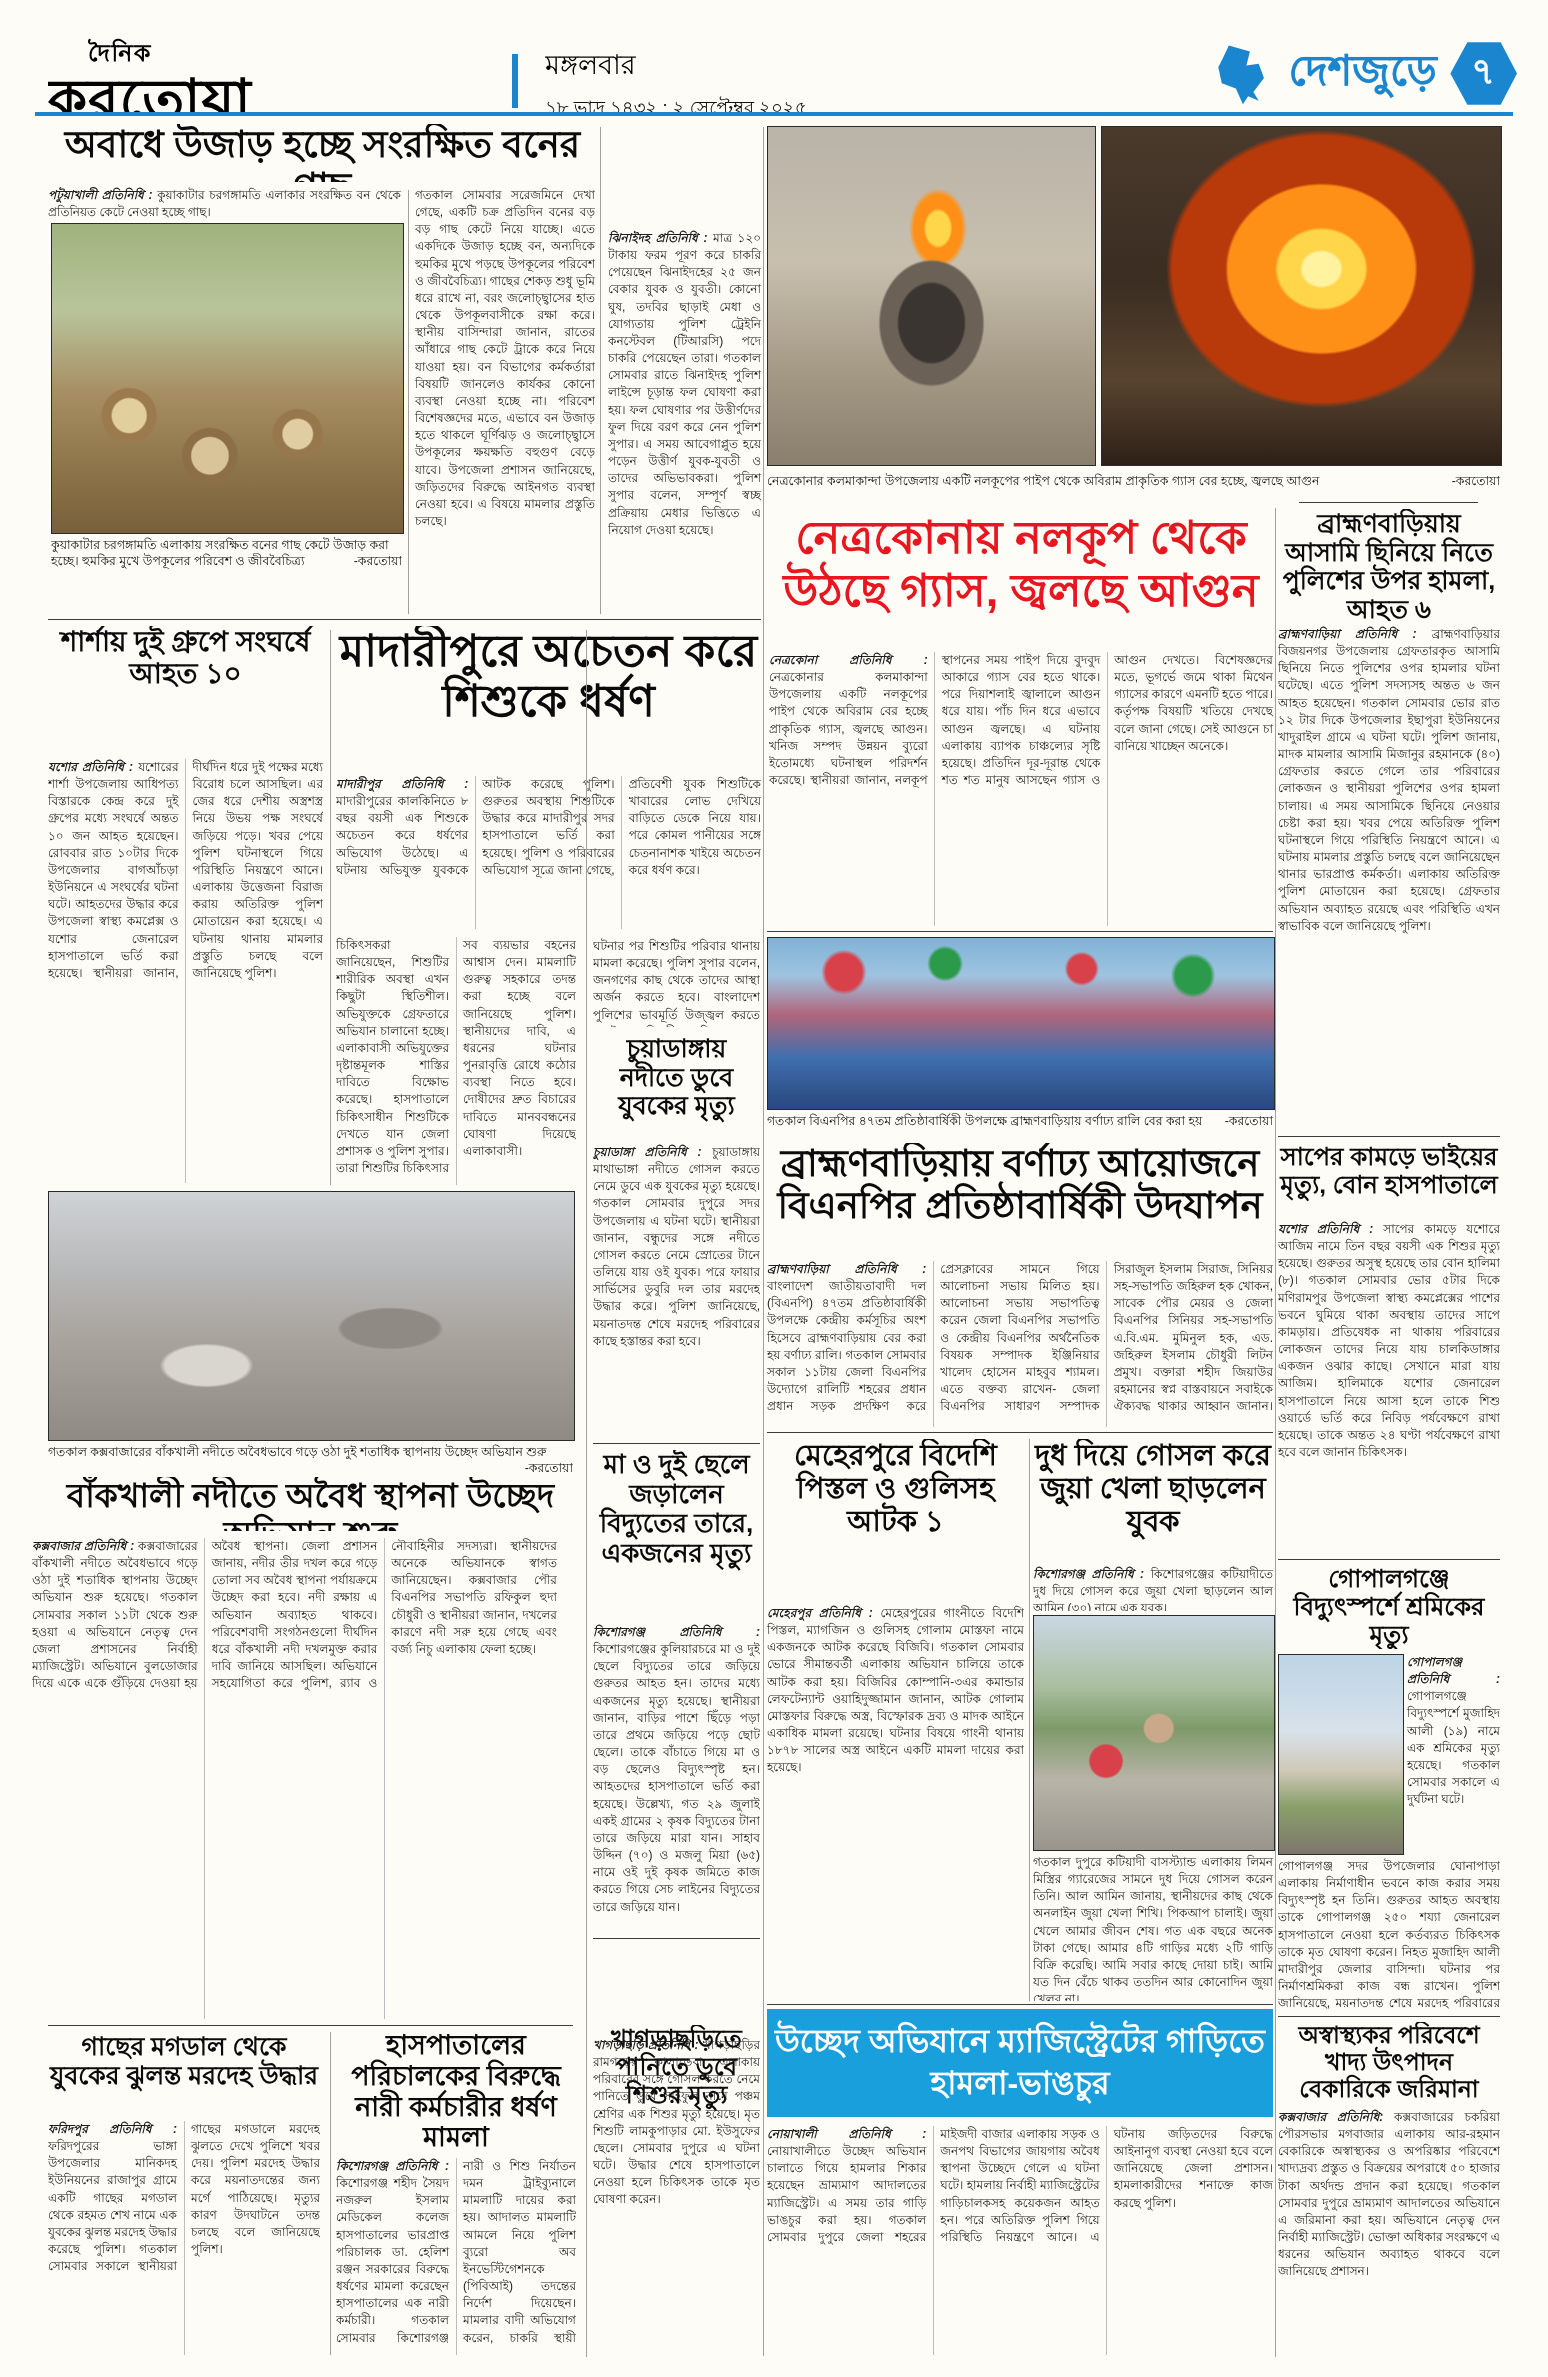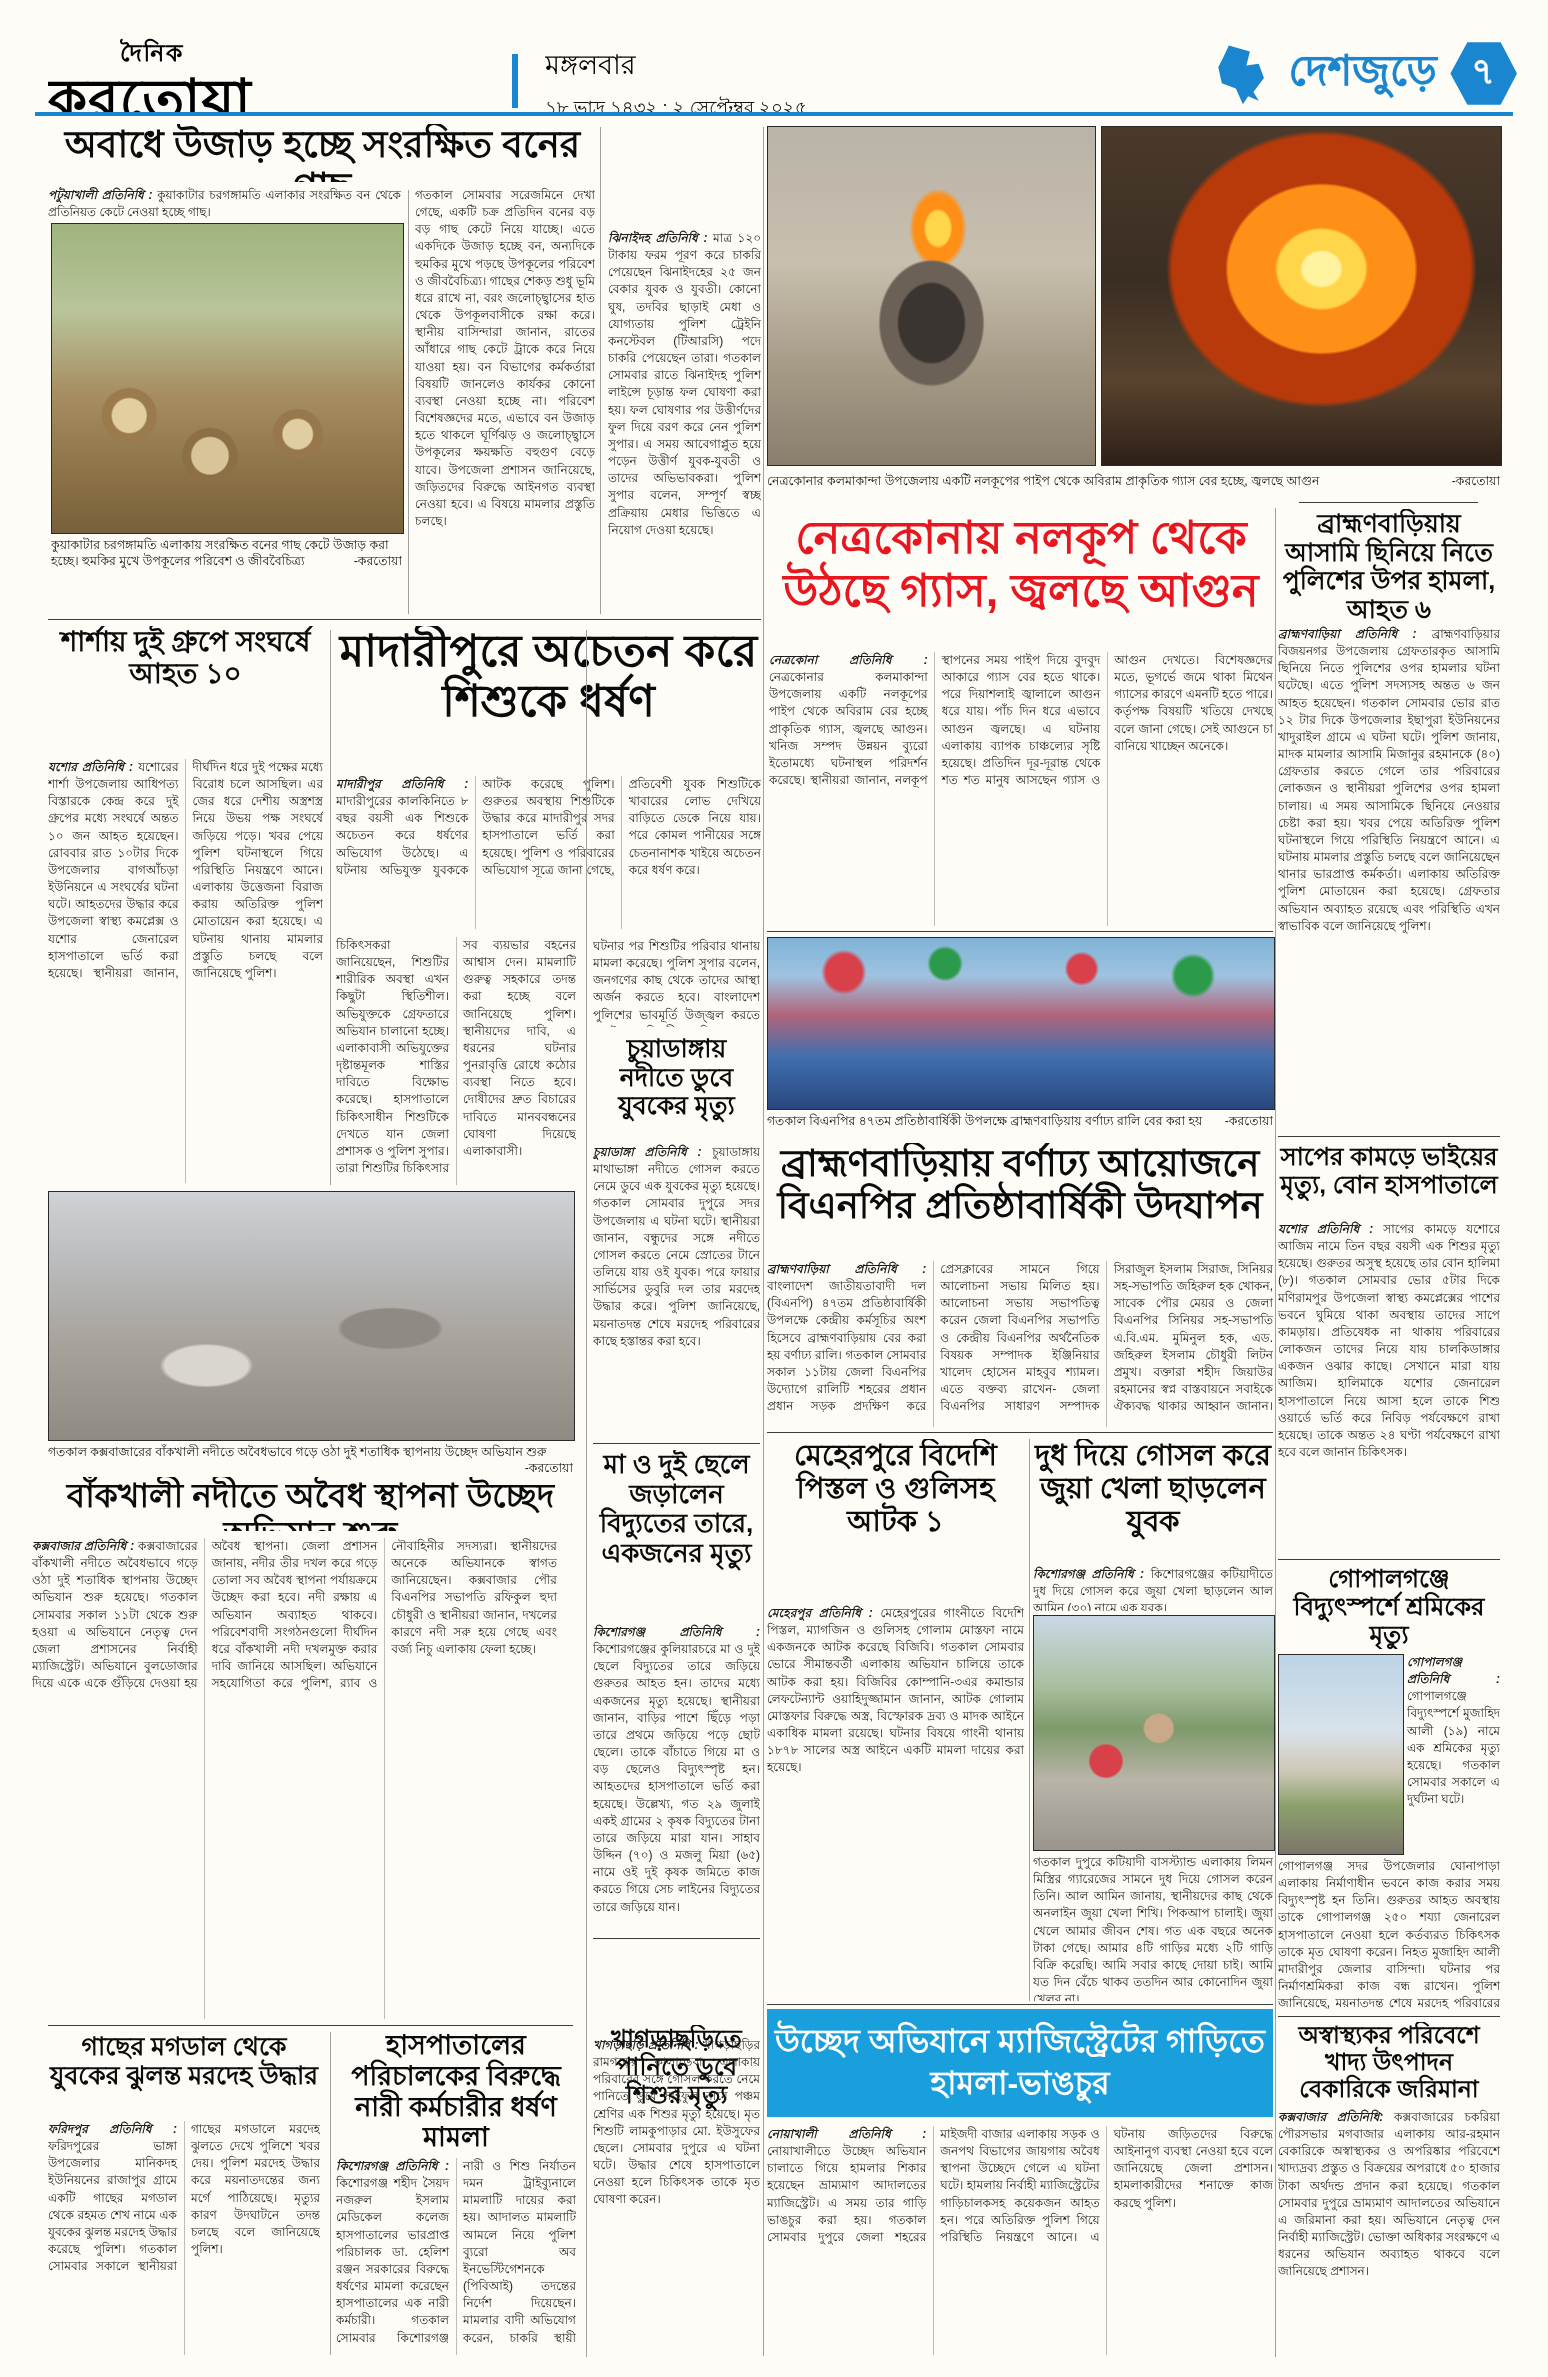--- a/index.html
+++ b/index.html
@@ -9,21 +9,21 @@
   .hl{font-weight:bold;color:#0b0b0b;text-align:center;line-height:1.14;}
   .body-txt{font-size:12px;line-height:1.43;text-align:justify;color:#1d1d1d;}
   .byline{font-weight:bold;font-style:italic;}
   .cols2{column-count:2;column-gap:14px;column-rule:0.9px solid #bdbdbd;}
   .cols3{column-count:3;column-gap:14px;column-rule:0.9px solid #bdbdbd;}
   .photo{border:0.9px solid #2a2a2a;}
   .caption{font-size:12.4px;line-height:1.32;color:#111;}
   .credit{float:right;white-space:nowrap;}
   .hr{position:absolute;height:0.9px;background:#3c3c3c;}
   .vr{position:absolute;width:0.9px;background:#a0a0a0;}
-  .masthead-small{font-size:23.5px;font-weight:bold;letter-spacing:1.7px;margin-left:72px;color:#000;}
+  .masthead-small{font-size:23.5px;font-weight:bold;letter-spacing:1.7px;margin-left:40px;color:#000;}
   .masthead-big{font-size:56px;font-weight:bold;letter-spacing:0.9px;color:#000;line-height:.92;}
   .day{font-size:27px;font-weight:normal;color:#000;}
   .dateline{font-size:18.3px;color:#111;margin-top:5.2px;}
   .section-logo{font-size:42px;font-weight:bold;color:#1b86d0;text-shadow:0 0 0.9px #7fb8e6;}
   .hex{width:68px;height:68px;background:#1b86d0;clip-path:polygon(27% 4%,76% 4%,100% 50%,76% 96%,27% 96%,2% 50%);
        display:flex;align-items:center;justify-content:center;color:#fff;font-size:37px;font-weight:bold;}
   .bluebar{background:#1b86d0;}
   .redhl{color:#e8171f;}
   .bluebox{background:#1a9fdd;color:#fff;display:flex;align-items:center;justify-content:center;
            font-weight:bold;font-size:32px;text-align:center;line-height:1.3;}

